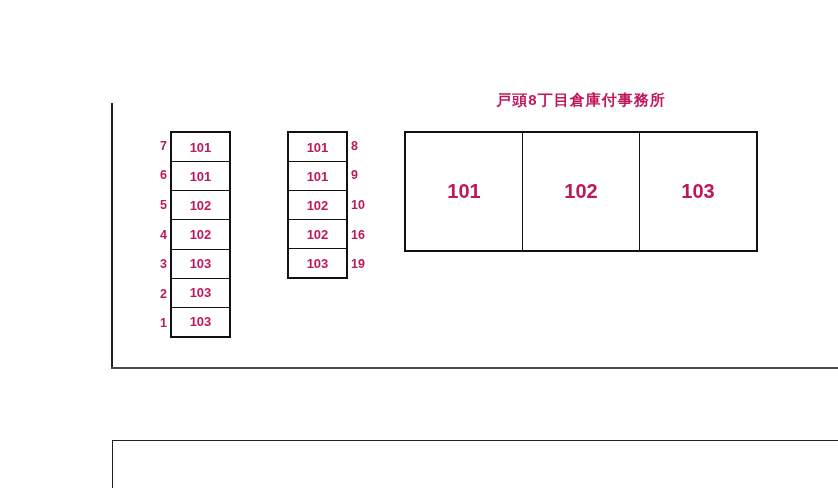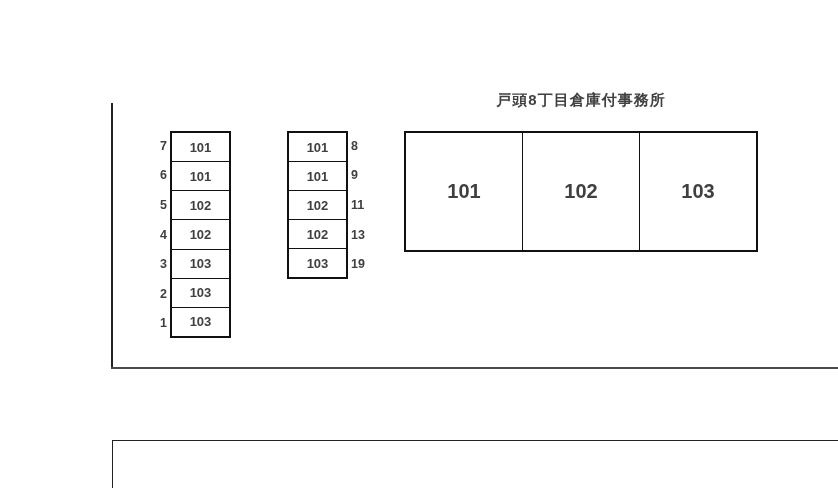--- a/index.html
+++ b/index.html
@@ -6,21 +6,21 @@
     margin: 0;
     padding: 0;
     background: #ffffff;
   }
   .stage {
     position: relative;
     width: 838px;
     height: 504px;
     background: #ffffff;
     font-family: "Liberation Sans", "DejaVu Sans", sans-serif;
-    color: #404040;
+    color: #be185d;
     overflow: hidden;
   }
 
   
   .plan-title {
     position: absolute;
     left: 404px;
     top: 91px;
     width: 354px;
     text-align: center;
@@ -178,22 +178,22 @@
     <div class="pbox">
       <div class="pcell">101</div>
       <div class="pcell">101</div>
       <div class="pcell">102</div>
       <div class="pcell">102</div>
       <div class="pcell">103</div>
     </div>
     <div class="labels side-right">
       <span>8</span>
       <span>9</span>
-      <span>11</span>
-      <span>13</span>
+      <span>10</span>
+      <span>16</span>
       <span>19</span>
     </div>
   </div>
 
   <div class="building">
     <div class="unit">101</div>
     <div class="unit">102</div>
     <div class="unit">103</div>
   </div>
 

